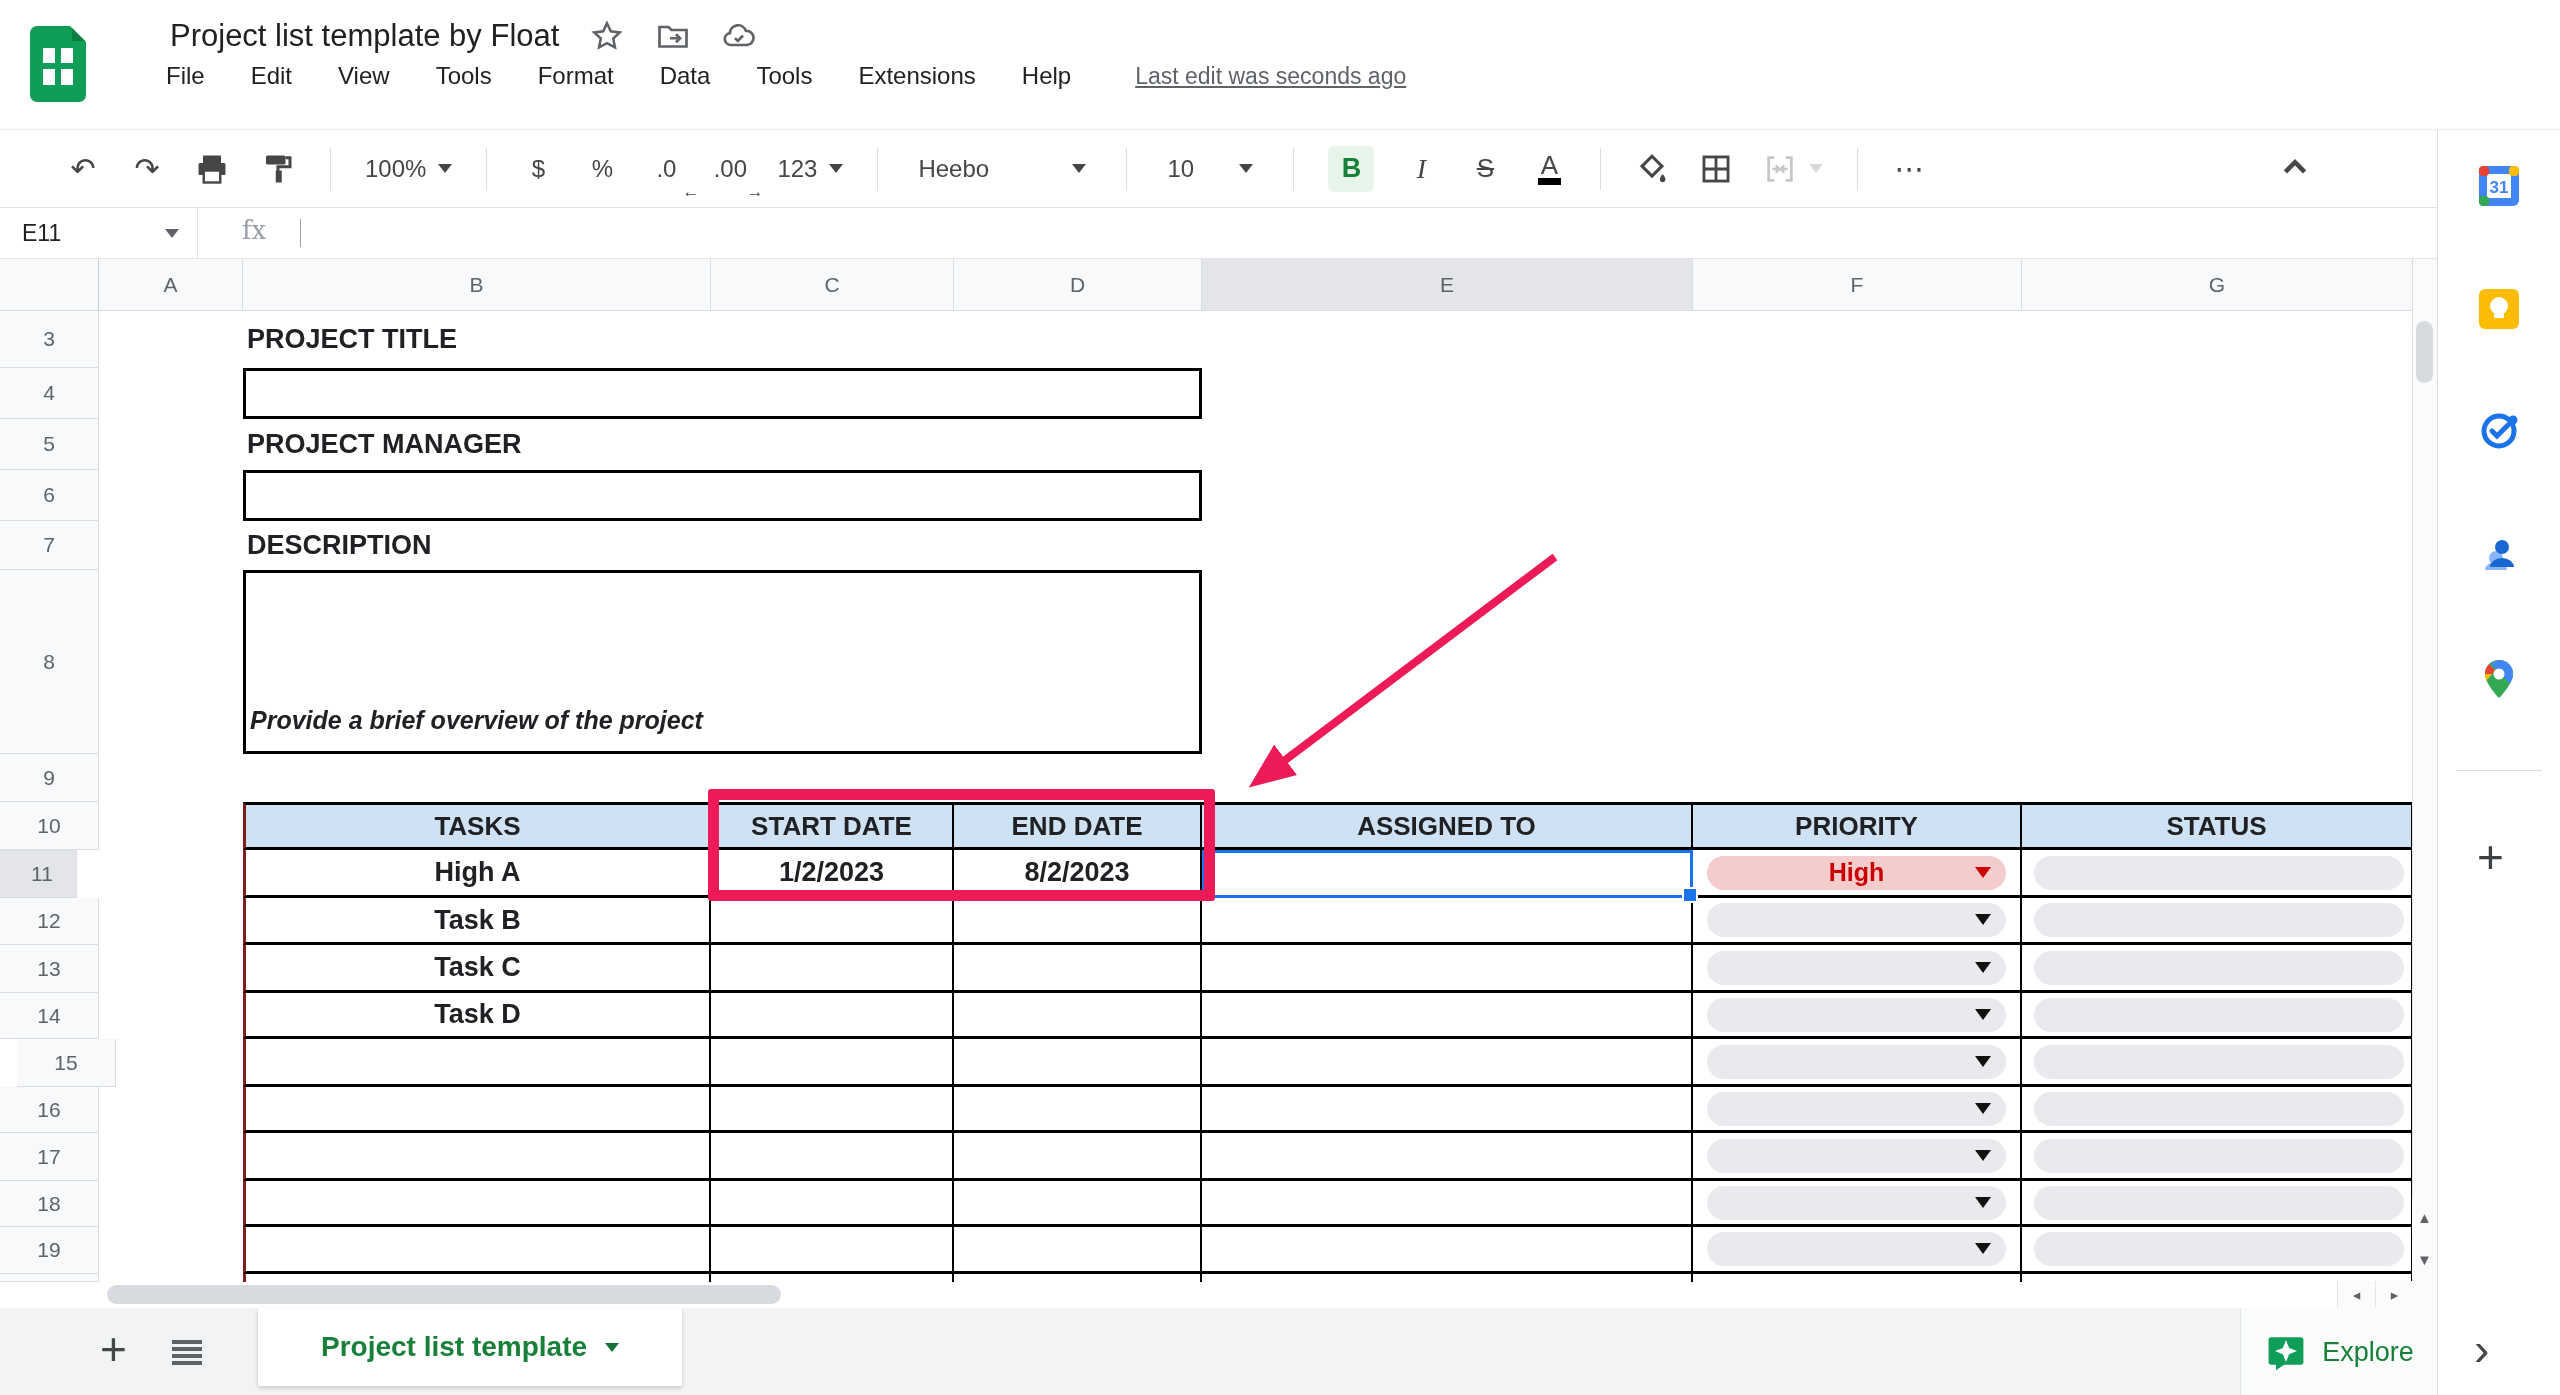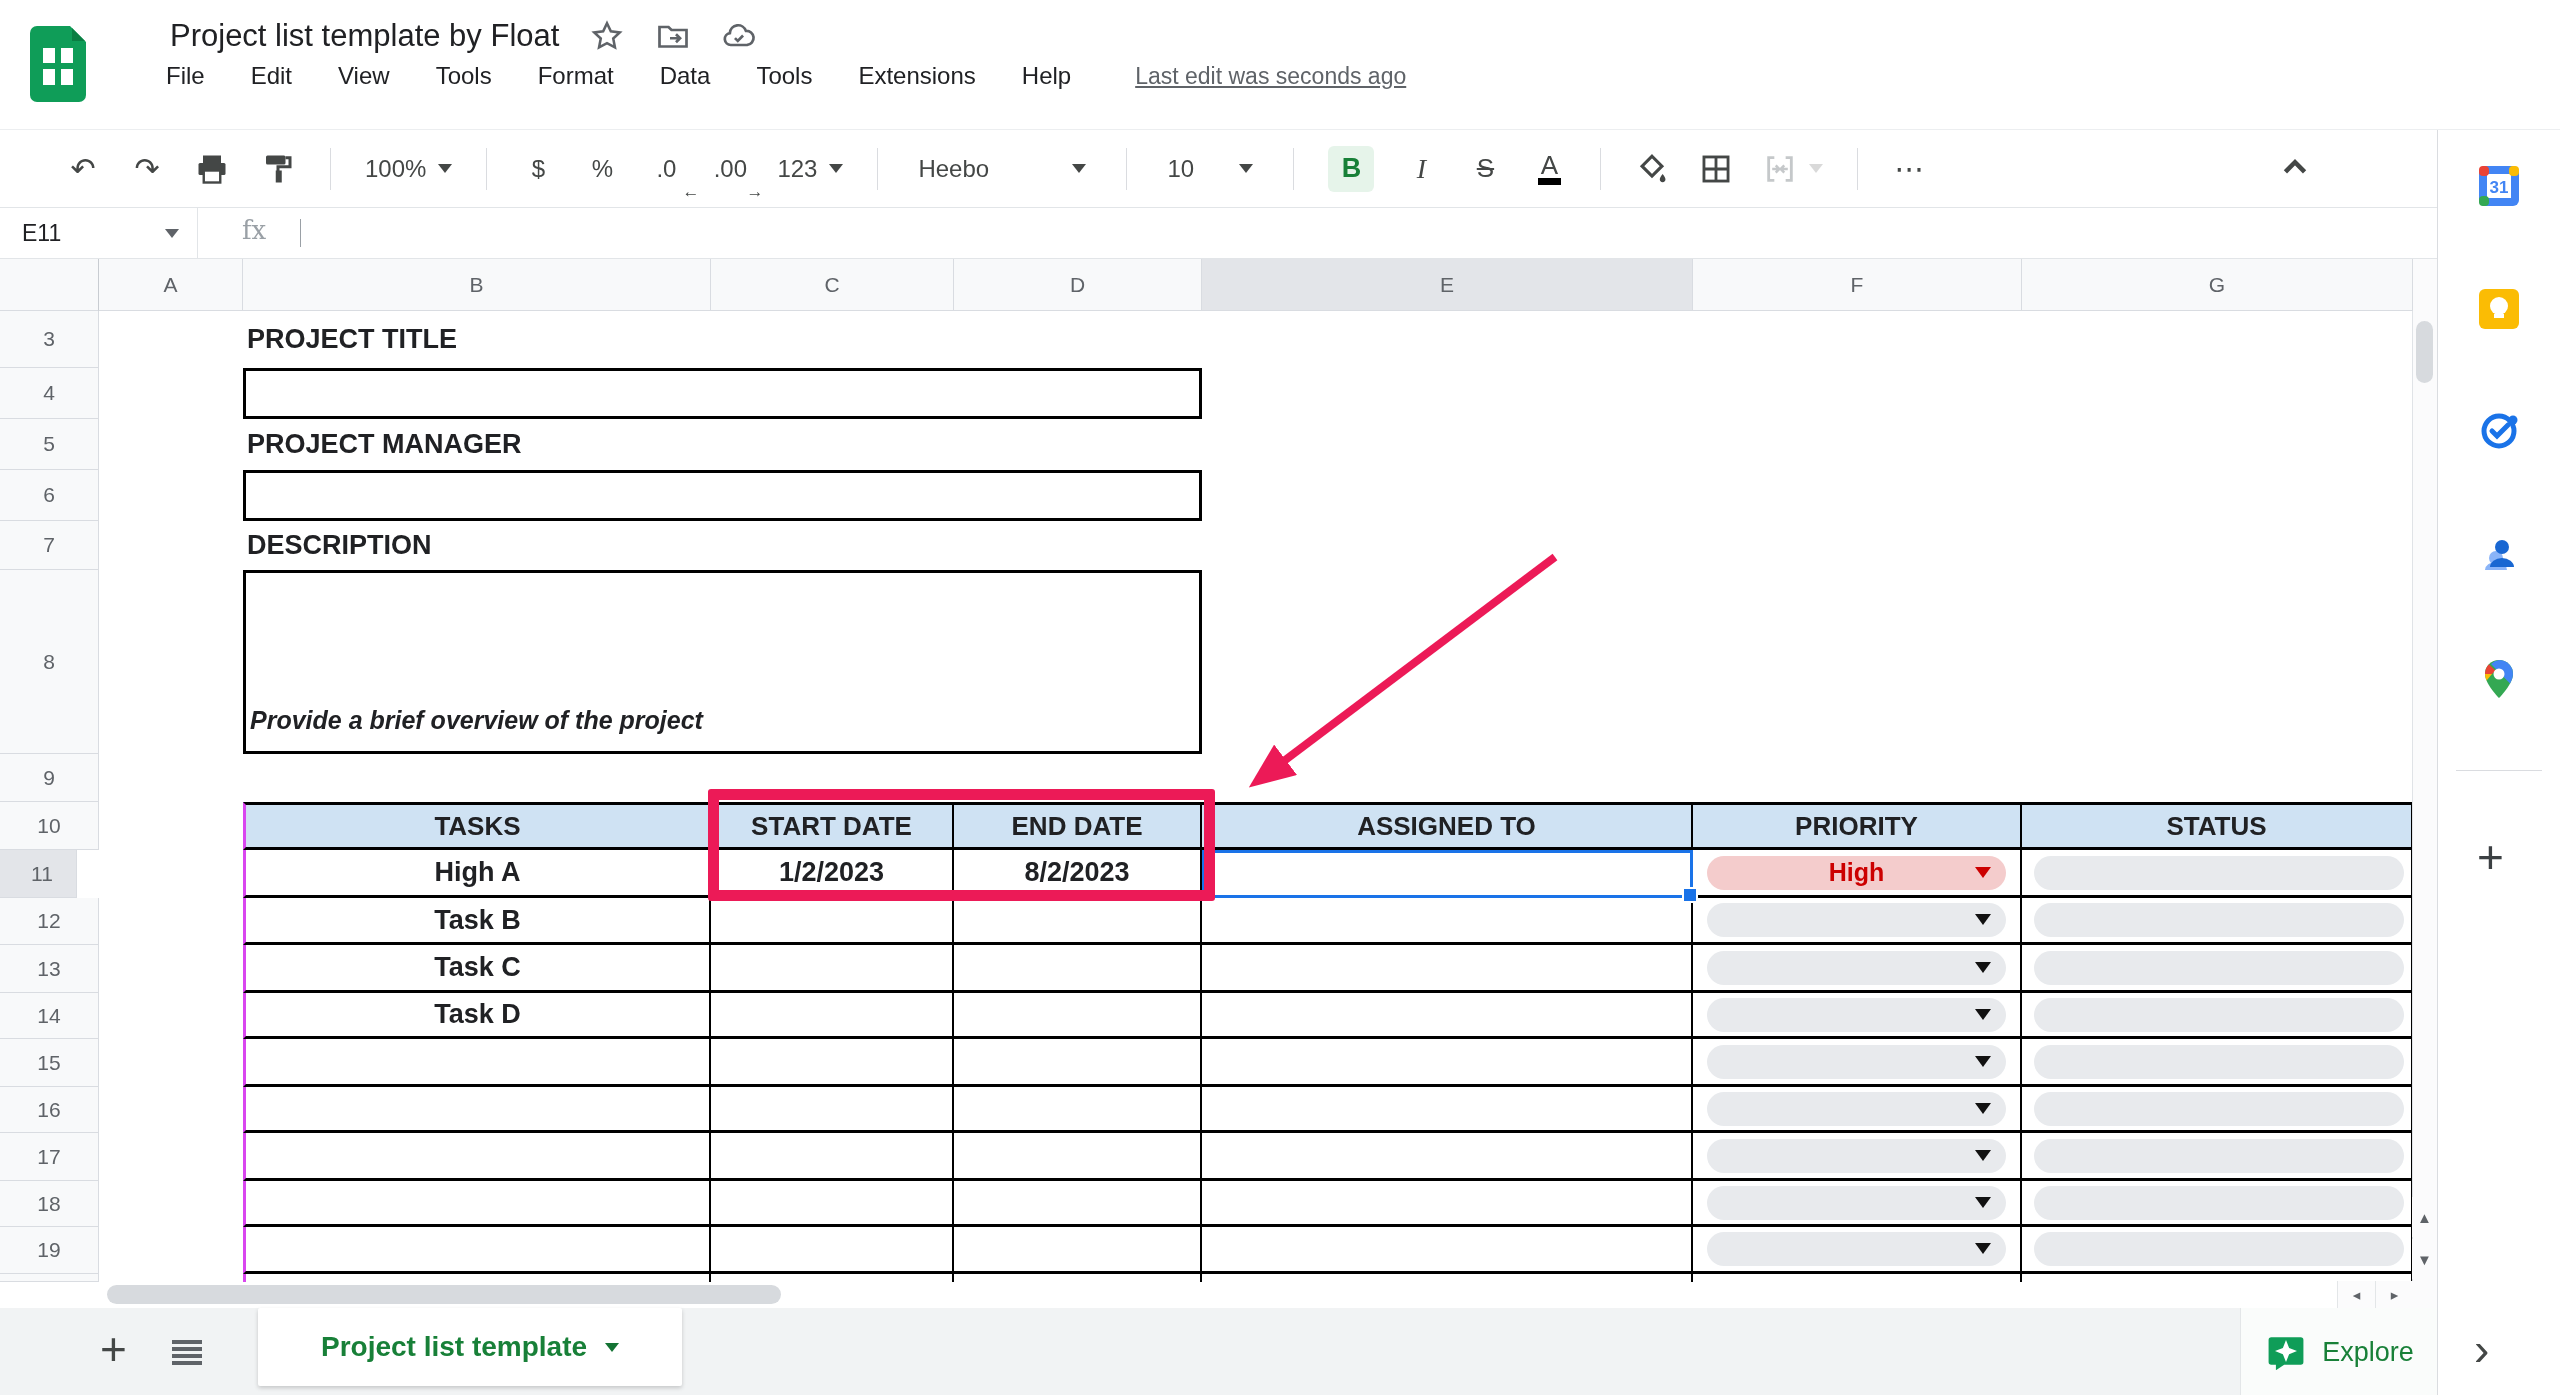--- a/index.html
+++ b/index.html
@@ -50,21 +50,21 @@
     display:flex;align-items:center;justify-content:center;color:#5f6368;font-size:21px;box-sizing:border-box;}
   .chead.sel,.rhead.sel{background:#e3e5e9;}
   .corner{position:absolute;left:0;top:0;width:99px;height:52px;background:#f8f9fa;border-right:1px solid #c8ccd1;border-bottom:1px solid #d9dce1;box-sizing:border-box;}
   .rhead{position:absolute;left:0;width:99px;background:#f8f9fa;border-right:1px solid #d9dce1;border-bottom:1px solid #d9dce1;
     display:flex;align-items:center;justify-content:center;color:#5f6368;font-size:21px;box-sizing:border-box;}
   .bbox{position:absolute;left:243px;width:959px;border:3px solid #000;box-sizing:border-box;background:#fff;}
   .cell-label{position:absolute;font-weight:700;font-size:27px;height:45px;display:flex;align-items:center;white-space:nowrap;}
   .hint{position:absolute;left:250px;top:447px;font-weight:700;font-style:italic;font-size:25px;}
   .tcell{position:absolute;box-sizing:border-box;border-right:2px solid #000;border-bottom:3px solid #000;background:#fff;
     display:flex;align-items:center;justify-content:center;font-weight:700;font-size:27px;white-space:nowrap;}
-  .tcell.c0{border-left:3px solid #d946ef;text-align:center;}
+  .tcell.c0{border-left:3px solid #7f1d1d;text-align:center;}
   .tcell.thead{background:var(--table_header_blue,#cfe2f3);border-top:3px solid #000;font-size:26px;}
   .tcell.pcell{border-bottom:none;}
   .chip{position:absolute;left:14px;right:14px;top:50%;margin-top:-17px;height:34px;border-radius:17px;
     background:var(--chip_grey,#e8eaed);display:flex;align-items:center;justify-content:center;font-size:25px;font-weight:700;}
   .chip .tri{position:absolute;right:15px;top:11px;width:0;height:0;border-left:8px solid transparent;border-right:8px solid transparent;border-top:11px solid #111;}
   .chip.high{background:var(--priority_high_bg,#f4cccc);color:var(--priority_high_text,#cc0000);}
   .chip.high .tri{border-top-color:#cc0000;}
   .chip.status{left:12px;right:7px;}
   .selbox{position:absolute;left:1202px;top:591px;width:491px;height:48px;border:3px solid var(--selection_blue,#1a73e8);box-sizing:border-box;z-index:5;}
   .selbox .handle{position:absolute;right:-8px;bottom:-8px;width:12px;height:12px;background:var(--selection_blue,#1a73e8);border:2px solid #fff;}
@@ -482,21 +482,21 @@
     <div class="rhead" style="position: absolute; left: 0px; top: 160px; width: 99px; height: 51px;">5</div>
     <div class="rhead" style="position: absolute; left: 0px; top: 211px; width: 99px; height: 51px;">6</div>
     <div class="rhead" style="position: absolute; left: 0px; top: 262px; width: 99px; height: 49px;">7</div>
     <div class="rhead" style="position: absolute; left: 0px; top: 311px; width: 99px; height: 184px;">8</div>
     <div class="rhead" style="position: absolute; left: 0px; top: 495px; width: 99px; height: 48px;">9</div>
     <div class="rhead" style="position: absolute; left: 0px; top: 543px; width: 99px; height: 48px;">10</div>
     <div class="rhead sel" style="position: absolute; left: 0px; top: 591px; width: 77px; height: 48px; padding-left: 8px;">11</div>
     <div class="rhead" style="position: absolute; left: 0px; top: 639px; width: 99px; height: 47px;">12</div>
     <div class="rhead" style="position: absolute; left: 0px; top: 686px; width: 99px; height: 48px;">13</div>
     <div class="rhead" style="position: absolute; left: 0px; top: 734px; width: 99px; height: 46px;">14</div>
-    <div class="rhead" style="position: absolute; left: 0px; top: 780px; width: 99px; height: 48px;">15</div>
+    <div class="rhead" style="position: absolute; left: 17px; top: 780px; width: 99px; height: 48px;">15</div>
     <div class="rhead" style="position: absolute; left: 0px; top: 828px; width: 99px; height: 46px;">16</div>
     <div class="rhead" style="position: absolute; left: 0px; top: 874px; width: 99px; height: 48px;">17</div>
     <div class="rhead" style="position: absolute; left: 0px; top: 922px; width: 99px; height: 46px;">18</div>
     <div class="rhead" style="position: absolute; left: 0px; top: 968px; width: 99px; height: 47px;">19</div>
     <div class="rhead" style="position: absolute; left: 0px; top: 1015px; width: 99px; height: 8px;"></div>
   </div>
 
 <div class="tabbar">
   <span class="add-sheet">+</span>
   <span class="all-sheets"></span>

